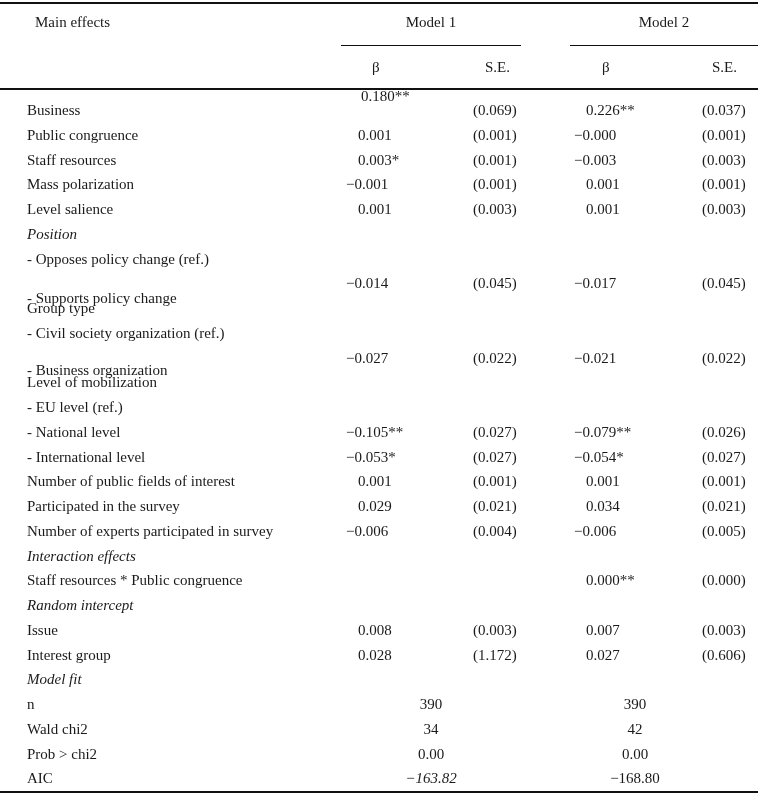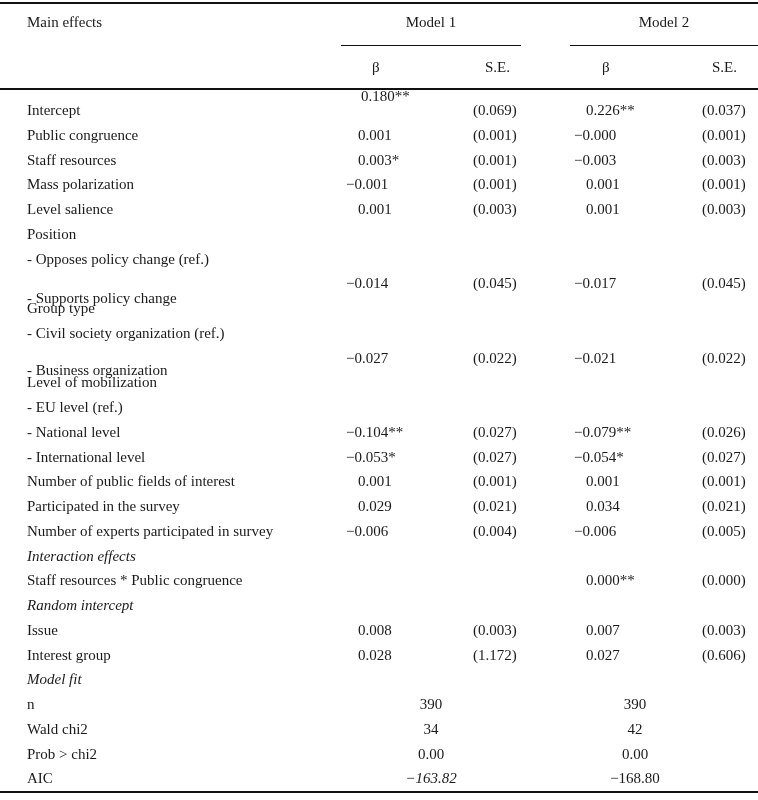--- a/index.html
+++ b/index.html
@@ -6,21 +6,21 @@
     body {
       width: 758px; height: 800px; position: relative; overflow: hidden;
       font-family: "Liberation Serif", "DejaVu Serif", serif;
       font-size: 15px; color: #1a1a1a;
     }
     .rule { position: absolute; background: #111; height: 1.5px; }
     .rule.thin { height: 1.2px; }
     .cell { position: absolute; white-space: pre; line-height: 18px; }
     .label { left: 27px; }
     .italic { font-style: italic; }
-    .hdr-main { left: 27px; top: 13px; }
+    .hdr-main { left: 35px; top: 13px; }
     .hdr-model1 { left: 341px; width: 180px; text-align: center; top: 13px; }
     .hdr-model2 { left: 570px; width: 188px; text-align: center; top: 13px; }
     .sub { top: 58px; }
     .m1b-h { left: 372px; }
     .m1se-h { left: 485px; }
     .m2b-h { left: 602px; }
     .m2se-h { left: 712px; }
     
     .m1b { left: 358px; width: 80px; }
     .m1se { left: 473px; }
@@ -44,21 +44,21 @@
 
   <div class="cell sub m1b-h">β</div>
   <div class="cell sub m1se-h">S.E.</div>
   <div class="cell sub m2b-h">β</div>
   <div class="cell sub m2se-h">S.E.</div>
 
   <div class="rule" style="left:0;top:88px;width:758px;"></div>
 
   <div id="body-rows">
       <div>
-        <div class="cell label" style="top: 101px;">Intercept</div>
+        <div class="cell label" style="top: 101px;">Business</div>
         <div class="cell m1b" style="top: 87px; margin-left: 3px;">0.180**</div>
         <div class="cell m1se" style="top: 101px;">(0.069)</div>
         <div class="cell m2b" style="top: 101px; margin-left: 0px;">0.226**</div>
         <div class="cell m2se" style="top: 101px;">(0.037)</div>
       </div>
       <div>
         <div class="cell label" style="top: 125.75px;">Public congruence</div>
         <div class="cell m1b" style="top: 125.75px; margin-left: 0px;">0.001</div>
         <div class="cell m1se" style="top: 125.75px;">(0.001)</div>
         <div class="cell m2b" style="top: 125.75px; margin-left: -12px;">−0.000</div>
@@ -79,21 +79,21 @@
         <div class="cell m2se" style="top: 175.25px;">(0.001)</div>
       </div>
       <div>
         <div class="cell label" style="top: 200px;">Level salience</div>
         <div class="cell m1b" style="top: 200px; margin-left: 0px;">0.001</div>
         <div class="cell m1se" style="top: 200px;">(0.003)</div>
         <div class="cell m2b" style="top: 200px; margin-left: 0px;">0.001</div>
         <div class="cell m2se" style="top: 200px;">(0.003)</div>
       </div>
       <div>
-        <div class="cell label" style="top: 224.75px;">Position</div>
+        <div class="cell label" style="top: 224.75px; font-style: italic;">Position</div>
         <div class="cell m1b" style="top: 224.75px; margin-left: 0px;"></div>
         <div class="cell m1se" style="top: 224.75px;"></div>
         <div class="cell m2b" style="top: 224.75px; margin-left: 0px;"></div>
         <div class="cell m2se" style="top: 224.75px;"></div>
       </div>
       <div>
         <div class="cell label" style="top: 249.5px;">- Opposes policy change (ref.)</div>
         <div class="cell m1b" style="top: 249.5px; margin-left: 0px;"></div>
         <div class="cell m1se" style="top: 249.5px;"></div>
         <div class="cell m2b" style="top: 249.5px; margin-left: 0px;"></div>
@@ -136,21 +136,21 @@
       </div>
       <div>
         <div class="cell label" style="top: 398px;">- EU level (ref.)</div>
         <div class="cell m1b" style="top: 398px; margin-left: 0px;"></div>
         <div class="cell m1se" style="top: 398px;"></div>
         <div class="cell m2b" style="top: 398px; margin-left: 0px;"></div>
         <div class="cell m2se" style="top: 398px;"></div>
       </div>
       <div>
         <div class="cell label" style="top: 422.75px;">- National level</div>
-        <div class="cell m1b" style="top: 422.75px; margin-left: -12px;">−0.104**</div>
+        <div class="cell m1b" style="top: 422.75px; margin-left: -12px;">−0.105**</div>
         <div class="cell m1se" style="top: 422.75px;">(0.027)</div>
         <div class="cell m2b" style="top: 422.75px; margin-left: -12px;">−0.079**</div>
         <div class="cell m2se" style="top: 422.75px;">(0.026)</div>
       </div>
       <div>
         <div class="cell label" style="top: 447.5px;">- International level</div>
         <div class="cell m1b" style="top: 447.5px; margin-left: -12px;">−0.053*</div>
         <div class="cell m1se" style="top: 447.5px;">(0.027)</div>
         <div class="cell m2b" style="top: 447.5px; margin-left: -12px;">−0.054*</div>
         <div class="cell m2se" style="top: 447.5px;">(0.027)</div>

